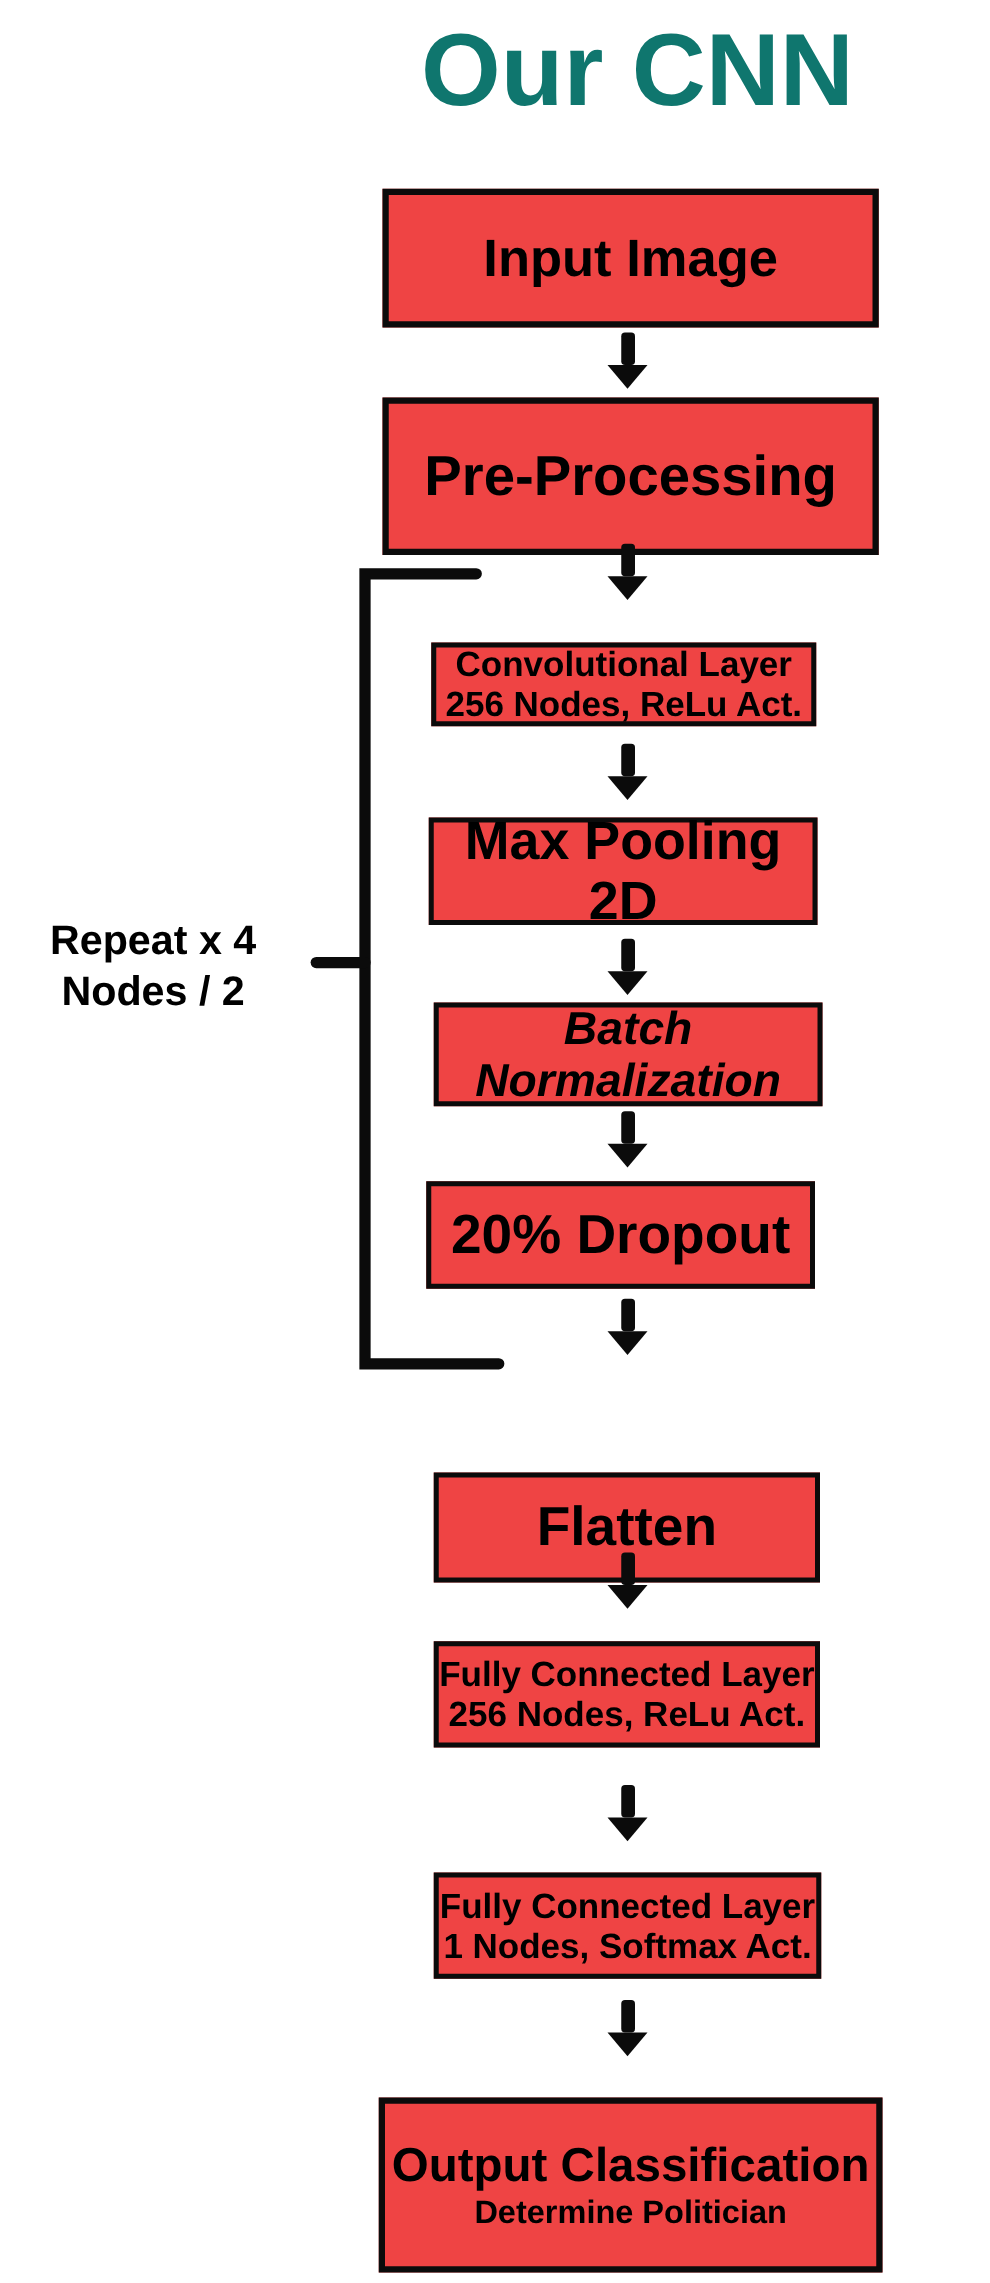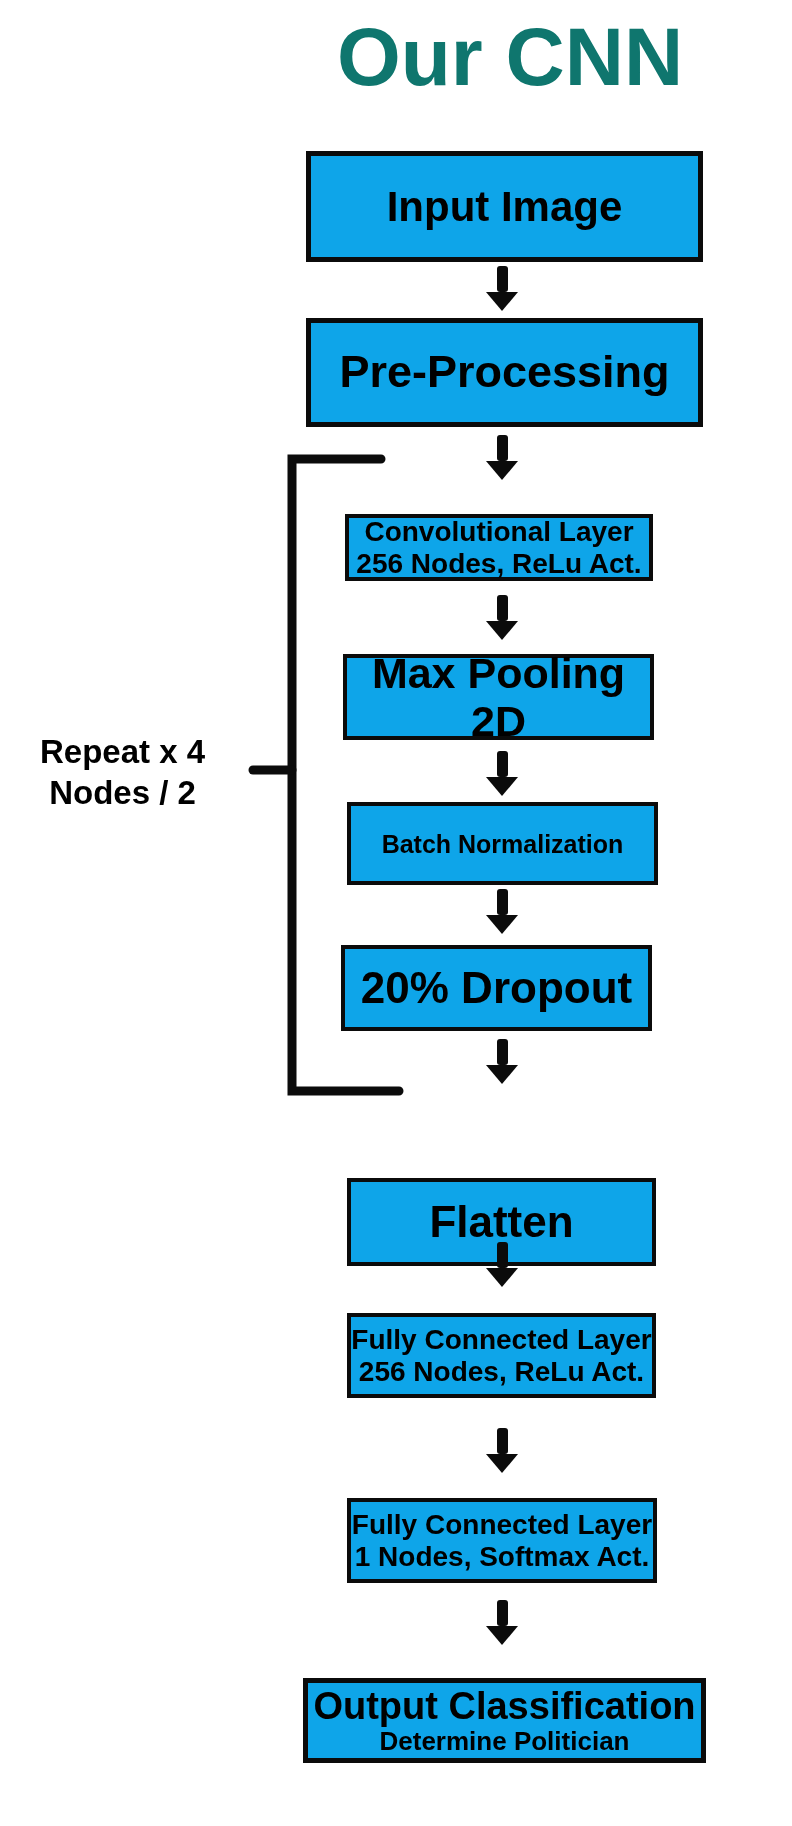--- a/index.html
+++ b/index.html
@@ -18,33 +18,33 @@
     left:280px; top:16px; width:460px;
     text-align:center;
     font-size:82px;
     line-height:1.0;
     letter-spacing:0px;
     color:#0f766e;
   }
   .box{
     position:absolute;
     box-sizing:border-box;
-    background:#0ea5e9;
+    background:#ef4444;
     border:4px solid #0b0b0b;
     display:flex;
     flex-direction:column;
     align-items:center;
     justify-content:center;
     text-align:center;
     line-height:1.12;
   }
   .box.wide{border-width:5px;}
   .lbl-xl{font-size:45px;}
   .lbl-lg{font-size:43px;}
-  .lbl-md{font-size:25px;}
+  .lbl-md{font-size:37px;font-style:italic;}
   .lbl-sm{font-size:28px;}
   .sub-md{font-size:27px;}
   .sub-sm{font-size:26px;}
   .arrow{
     position:absolute;
     width:34px;
     display:flex;
     flex-direction:column;
     align-items:center;
   }
@@ -77,21 +77,21 @@
 
   <div class="box wide" style="left:306px; top:151px; width:397px; height:111px;">
     <span class="lbl-lg" style="font-size:42px;">Input Image</span>
   </div>
 
   <div class="arrow" style="left:485px; top:266px;">
     <div class="stem"></div>
     <div class="head"></div>
   </div>
 
-  <div class="box wide" style="left:306px; top:318px; width:397px; height:109px;">
+  <div class="box wide" style="left:306px; top:318px; width:397px; height:126px;">
     <span class="lbl-xl">Pre-Processing</span>
   </div>
 
   <div class="arrow" style="left:485px; top:435px;">
     <div class="stem"></div>
     <div class="head"></div>
   </div>
 
   <div class="box" style="left:345px; top:497px; width:308px; height:67px;margin-top:17px;">
     <span class="lbl-sm">Convolutional Layer</span>
@@ -162,18 +162,18 @@
   <div class="box" style="left:347px; top:1498px; width:310px; height:85px;">
     <span class="lbl-sm">Fully Connected Layer</span>
     <span class="lbl-sm">1 Nodes, Softmax Act.</span>
   </div>
 
   <div class="arrow" style="left:485px; top:1600px;">
     <div class="stem"></div>
     <div class="head"></div>
   </div>
 
-  <div class="box wide" style="left:303px; top:1678px; width:403px; height:85px;">
+  <div class="box wide" style="left:303px; top:1678px; width:403px; height:140px;">
     <span style="font-size:38px;">Output Classification</span>
     <span class="sub-sm">Determine Politician</span>
   </div>
 
 </div>
 
 </body></html>

